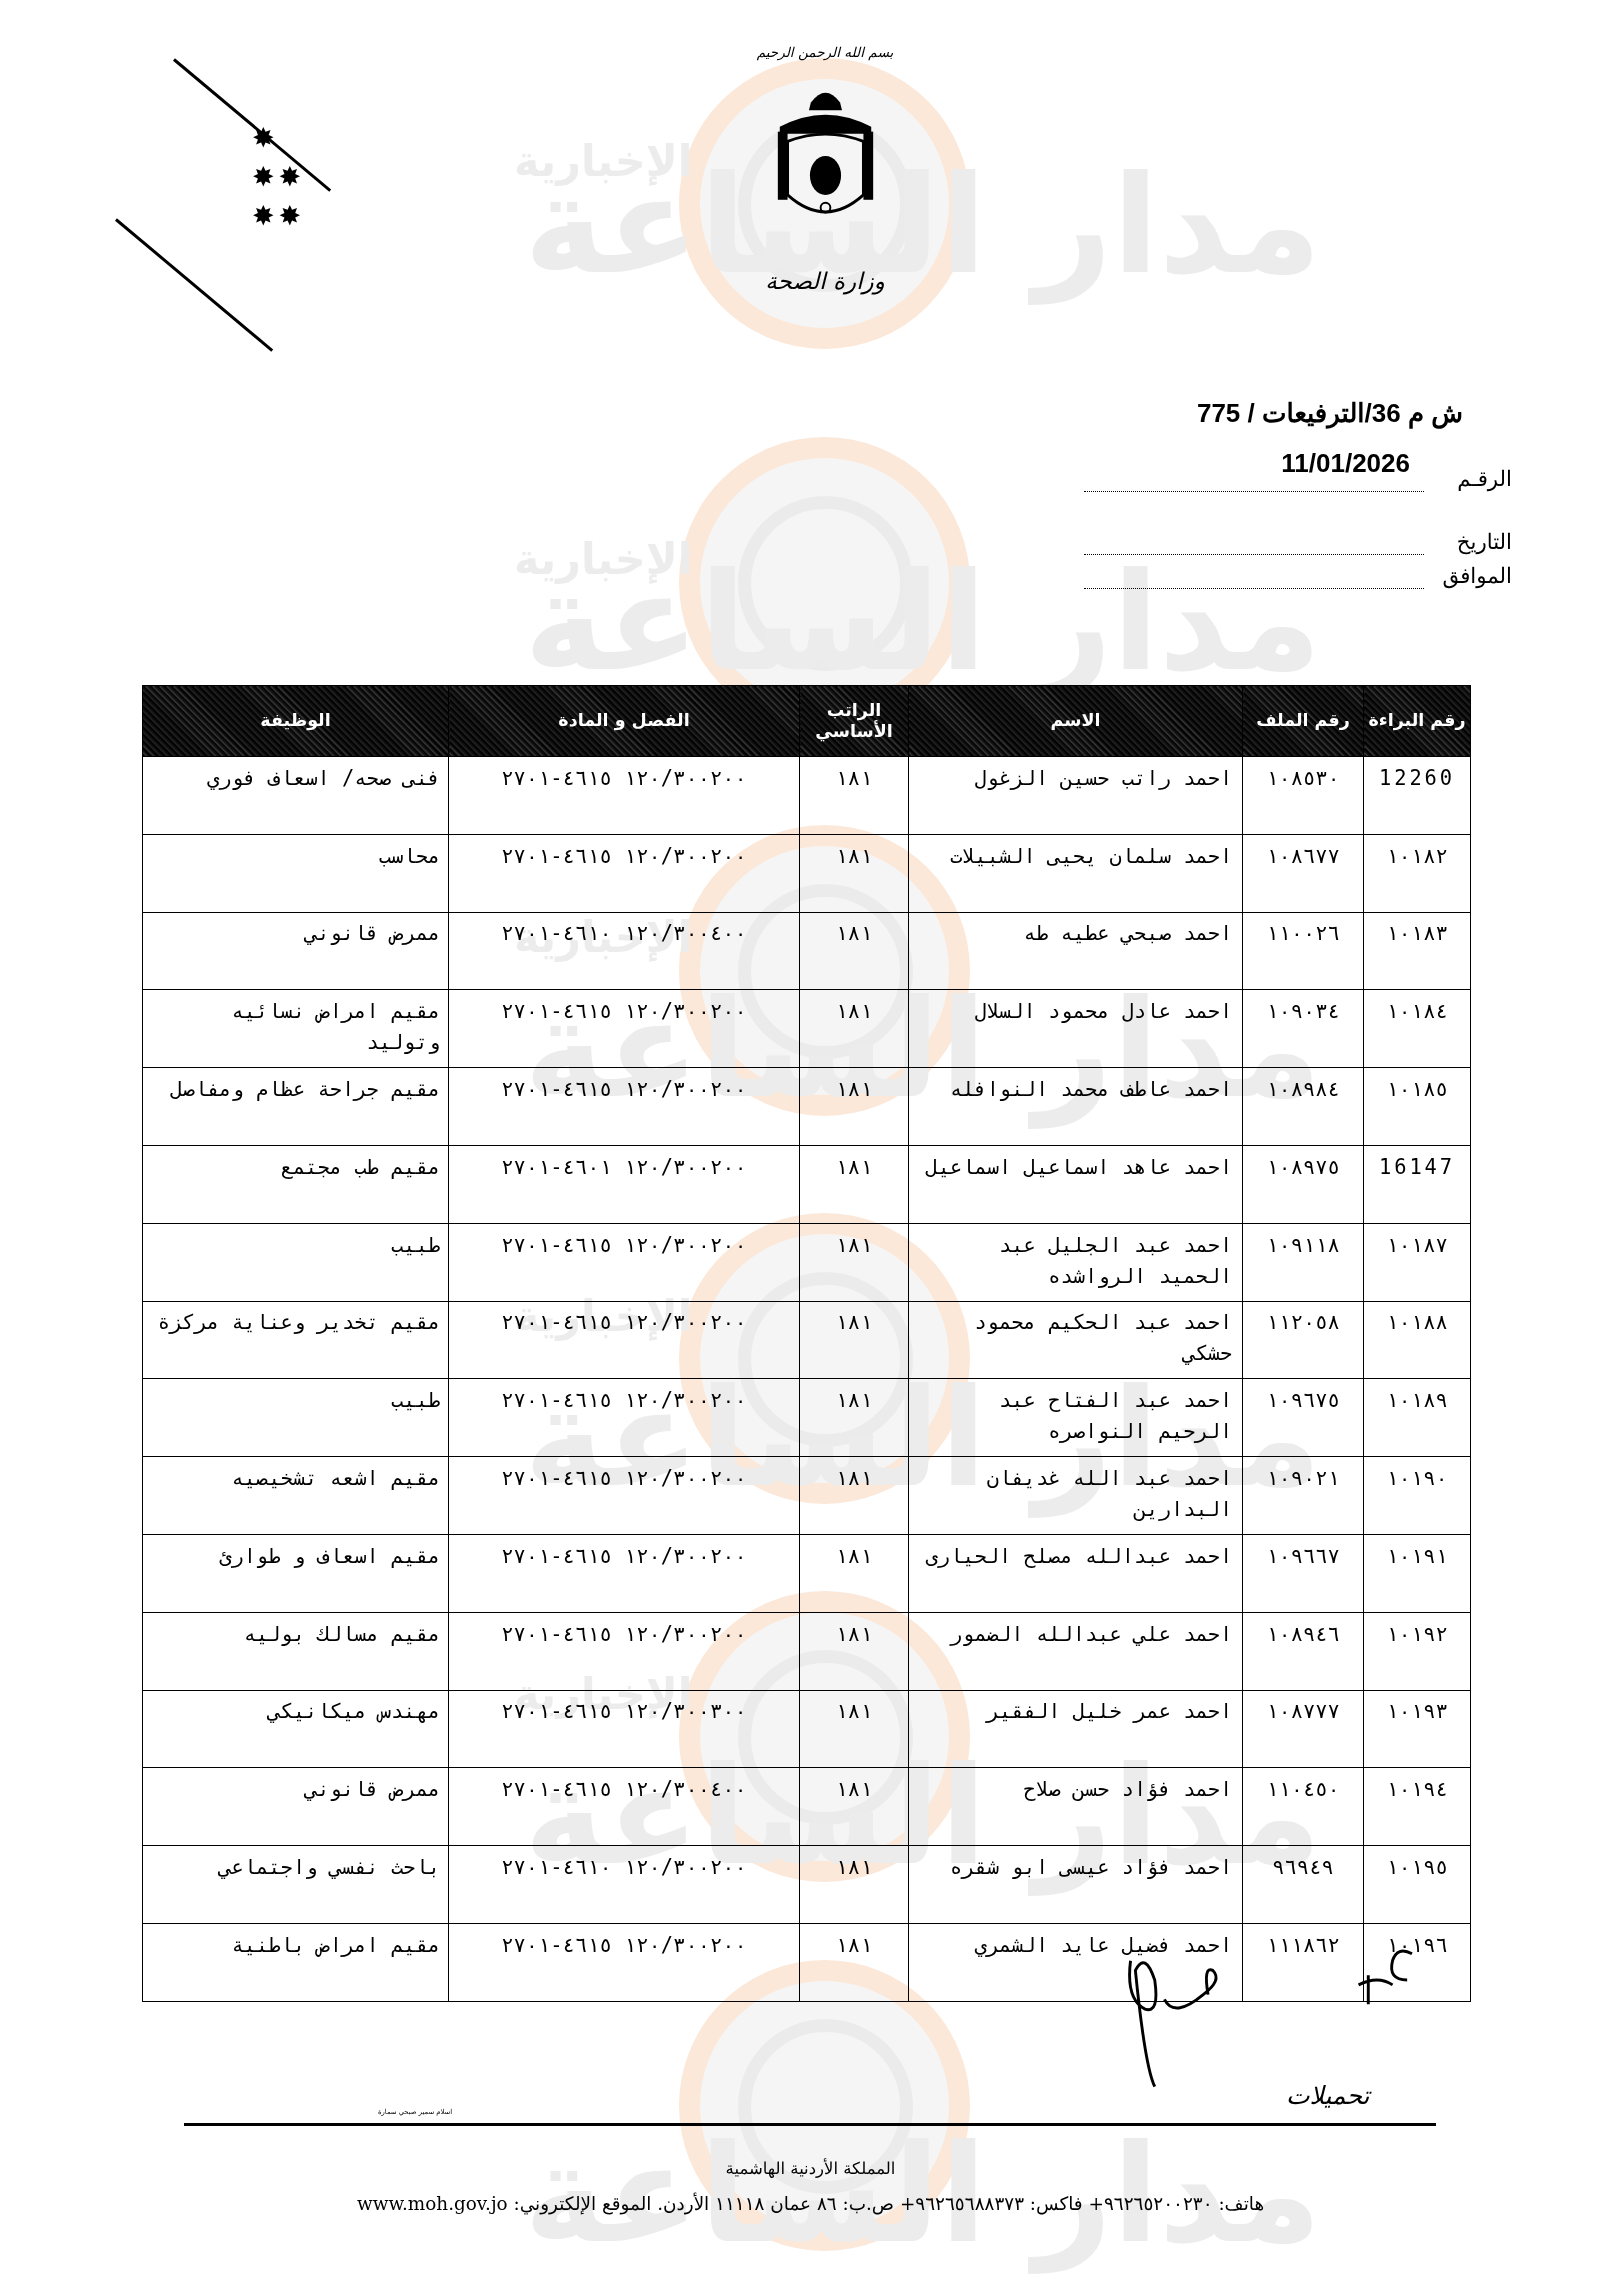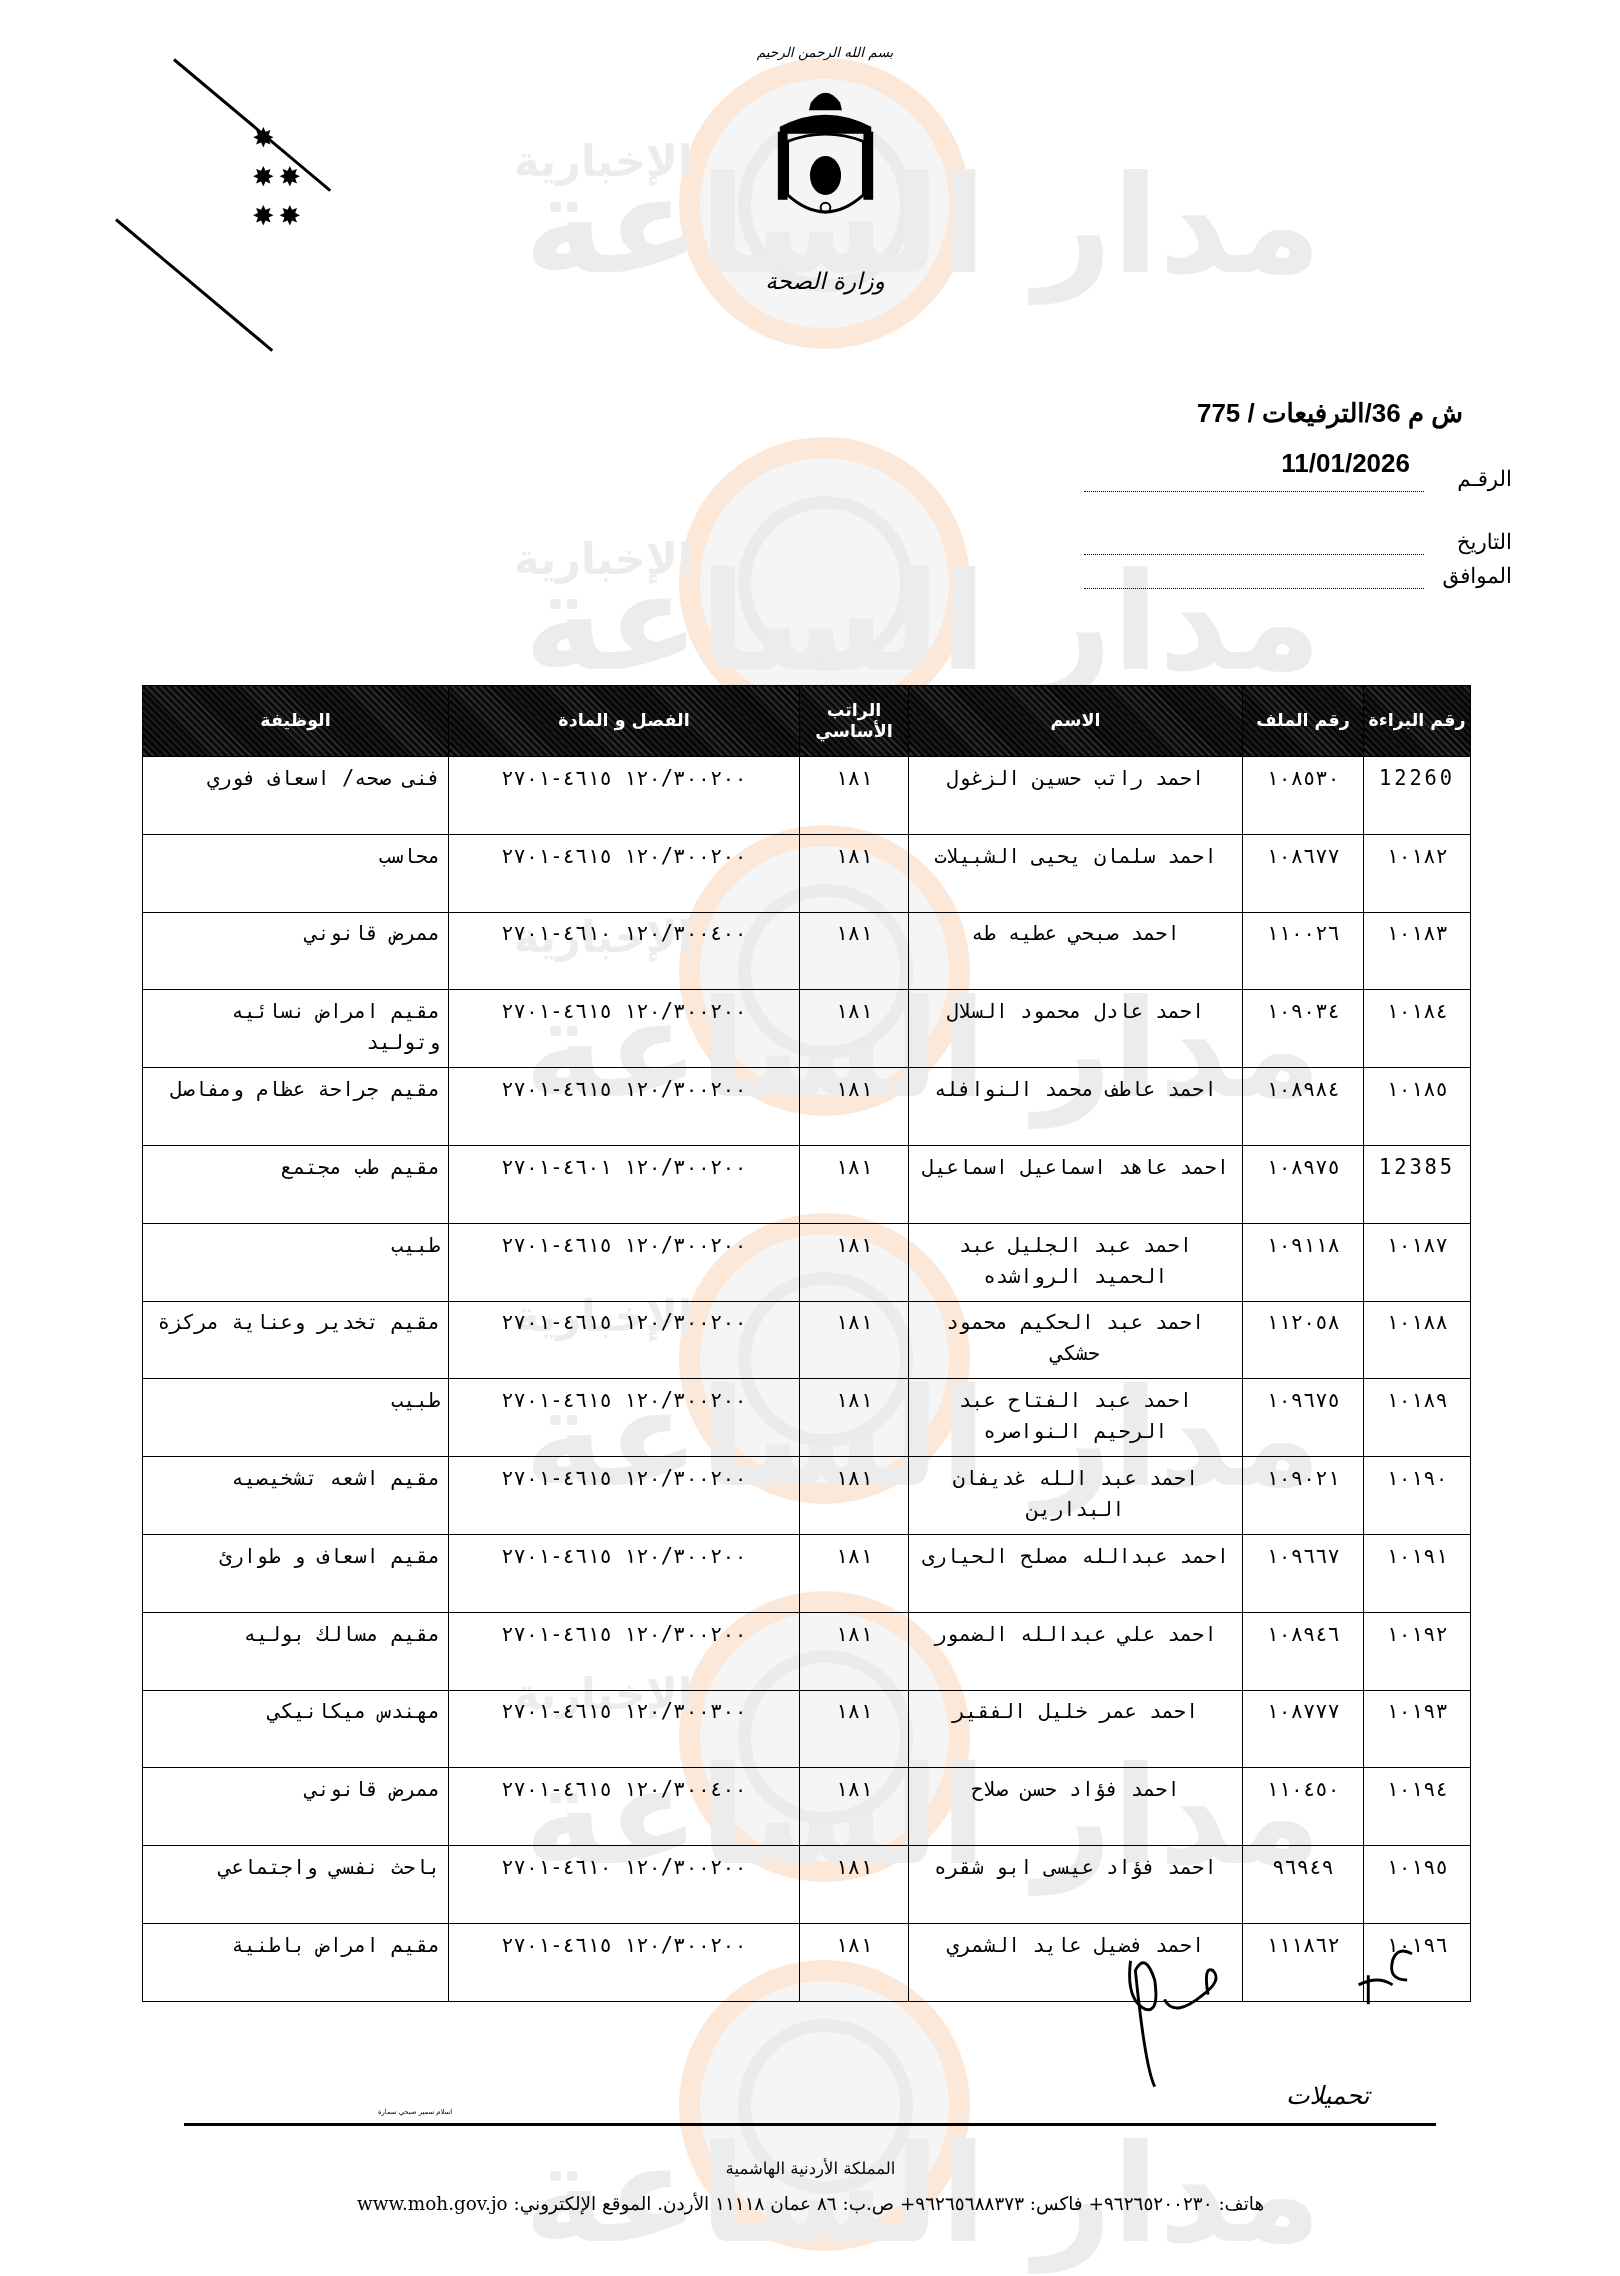--- a/index.html
+++ b/index.html
@@ -54,21 +54,21 @@
     font-family: "DejaVu Sans Mono", monospace;
   }
   table.grid th, table.grid td { border: 1.9px solid #000; }
   table.grid th {
     height: 68px; background: #1a1a1a; color: #fff; font-size: 17.5px; font-weight: bold;
     background-image: repeating-linear-gradient(45deg, #000 0 1.9px, #3a3a3a 1.9px 2.9px, #111 2.9px 4.9px);
     line-height: 21.3px; font-family: "DejaVu Sans", sans-serif;
   }
   table.grid td { height: 70px; vertical-align: top; padding-top: 5.8px; font-size: 20.4px; line-height: 31px; }
   td.c-bara, td.c-file { text-align: center; letter-spacing: 2.9px; }
-  td.c-name { text-align: center; padding: 5.8px 9.7px 0; letter-spacing: 1.9px; }
+  td.c-name { text-align: right; padding: 5.8px 9.7px 0; letter-spacing: 1.9px; }
   td.c-salary { text-align: center; }
   td.c-chapter { text-align: center; direction: rtl; letter-spacing: 1px; white-space: nowrap; }
   td.c-job { text-align: right; padding: 5.8px 7.8px 0; letter-spacing: 1.9px; }
 
   .sig { position: absolute; }
   .sig svg { overflow: visible; }
 
   .footer-line { position: absolute; left: 184px; top: 2123px; width: 1252px; height: 2.9px; background: #000; }
   .small-note { position: absolute; left: 378px; top: 2108px; font-size: 6.8px; }
   .tahmilat { position: absolute; left: 1286px; top: 2081px; font-family: Liberation Sans, sans-serif; font-size: 25px; font-style: italic; }
@@ -193,21 +193,21 @@
   </tr>
       <tr>
     <td class="c-bara">١٠١٨٥</td>
     <td class="c-file">١٠٨٩٨٤</td>
     <td class="c-name">احمد عاطف محمد النوافله</td>
     <td class="c-salary">١٨١</td>
     <td class="c-chapter">١٢٠/٣٠٠٢٠٠  ٤٦١٥-٢٧٠١</td>
     <td class="c-job">مقيم جراحة عظام ومفاصل</td>
   </tr>
       <tr>
-    <td class="c-bara">12385</td>
+    <td class="c-bara">16147</td>
     <td class="c-file">١٠٨٩٧٥</td>
     <td class="c-name">احمد عاهد اسماعيل اسماعيل</td>
     <td class="c-salary">١٨١</td>
     <td class="c-chapter">١٢٠/٣٠٠٢٠٠  ٤٦٠١-٢٧٠١</td>
     <td class="c-job">مقيم طب مجتمع</td>
   </tr>
       <tr>
     <td class="c-bara">١٠١٨٧</td>
     <td class="c-file">١٠٩١١٨</td>
     <td class="c-name">احمد عبد الجليل عبد الحميد الرواشده</td>

